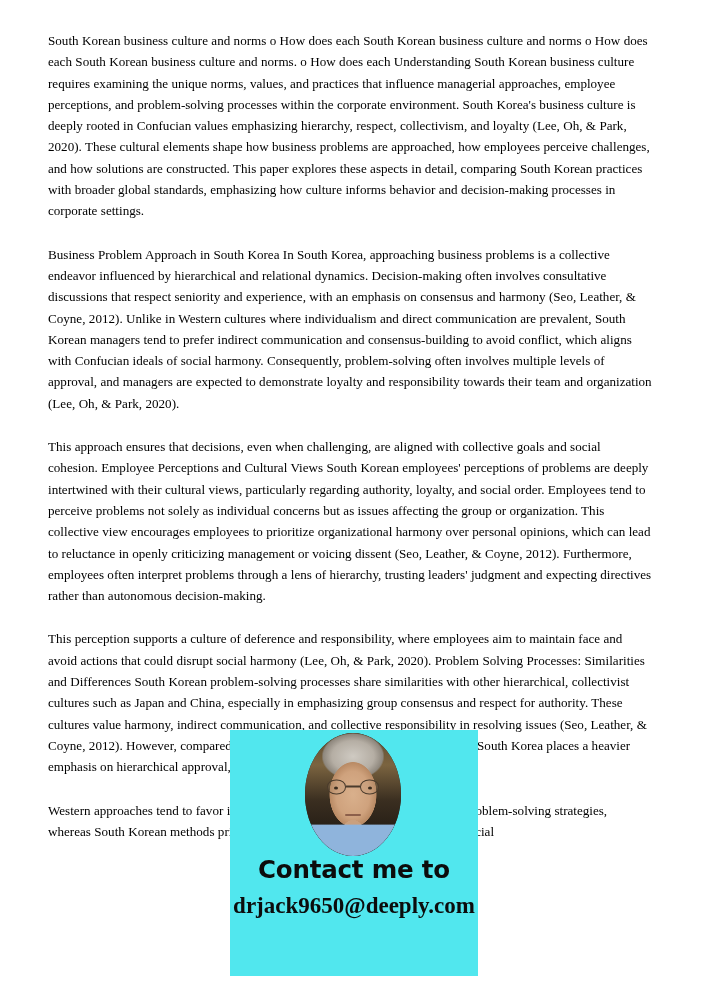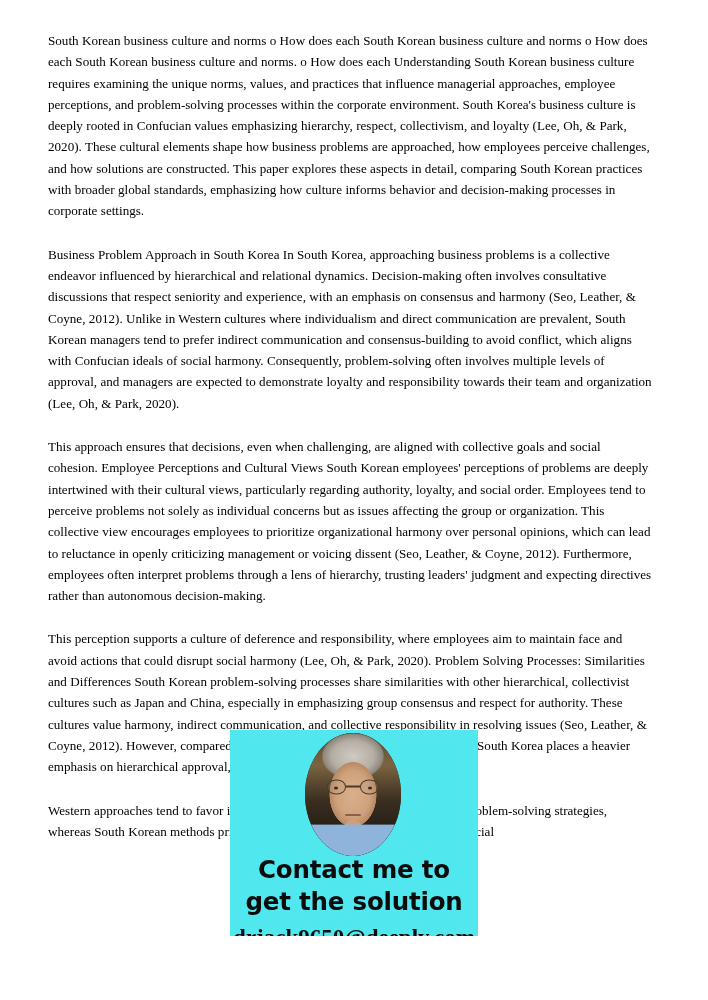--- a/index.html
+++ b/index.html
@@ -32,21 +32,21 @@
     word-spacing: 0.1px;
   }
   .para:last-child { margin-bottom: 0; }
 
   
   #contact-overlay {
     position: absolute;
     left: 230px;
     top: 730px;
     width: 248px;
-    height: 206px;
+    height: 246px;
     background: #51e7ee;
     overflow: hidden;
     text-align: center;
   }
   #contact-photo {
     position: absolute;
     left: 75px;
     top: 3px;
     width: 96px;
     height: 123px;
@@ -164,19 +164,18 @@
         <div class="bridge"></div>
         <div class="lens right"></div>
         <div class="eye left"></div>
         <div class="eye right"></div>
       </div>
       <div class="mouth"></div>
     </div>
 
     <div id="contact-lines">
       <div class="contact-line">Contact me to</div>
-      <div class="contact-line">get the solution</div>
       <div id="contact-email">drjack9650@deeply.com</div>
     </div>
 
   </div>
 
 </div>
 
 </body></html>

